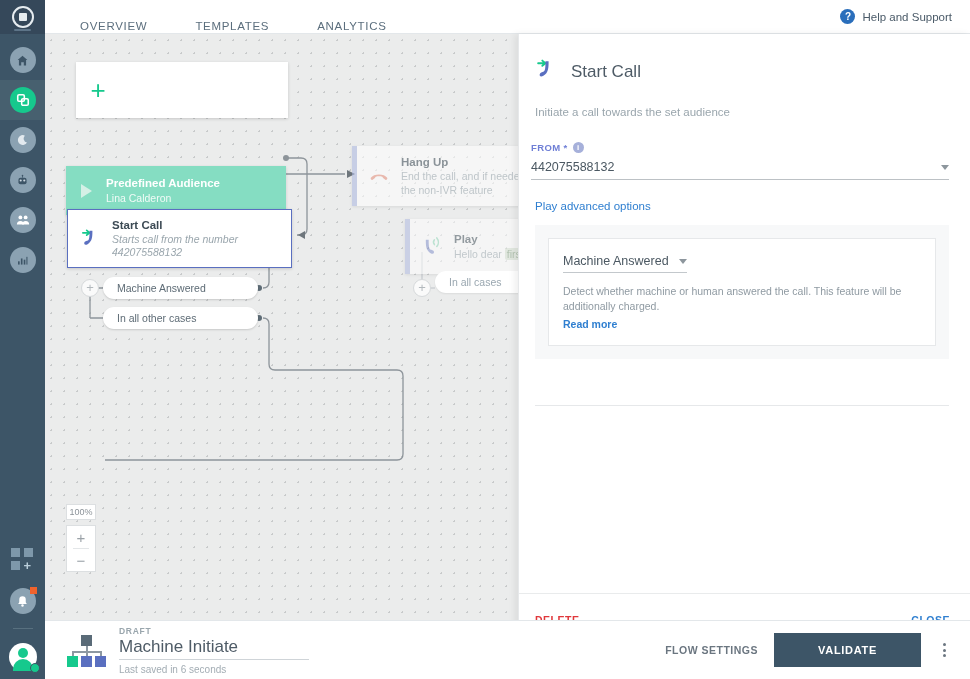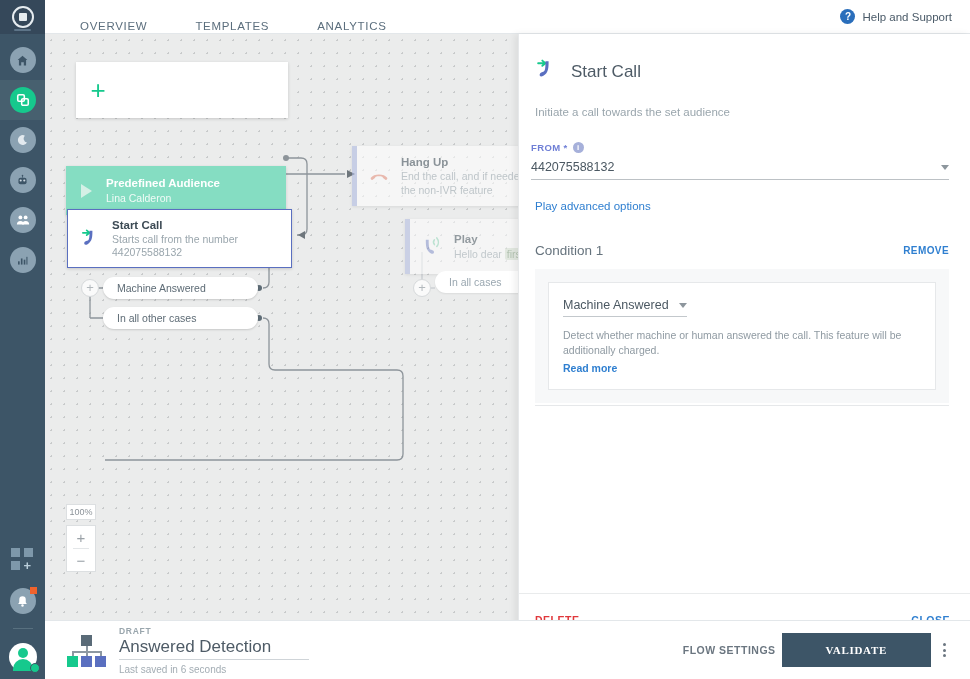--- a/index.html
+++ b/index.html
@@ -120,21 +120,21 @@
   }
   #node-audience .n-title { color: #ffffff; }
   #node-audience .n-sub   { color: #f0fbf7; }
   #node-audience .n-ico { width: 40px; }
   .play-tri { width:0; height:0; border-left: 11px solid #d4f0e6; border-top:7px solid transparent; border-bottom:7px solid transparent; }
 
   #node-startcall {
     left: 22px; top: 175px; width: 225px; height: 59px;
     border: 1.5px solid #5a6fc0;
   }
-  #node-startcall .n-sub { line-height: 13.5px; }
+  #node-startcall .n-sub { line-height: 13.5px; font-style: italic; }
 
   #node-hangup {
     left: 307px; top: 112px; width: 205px; height: 60px;
     border-left: 5px solid #aab6e0; opacity: 0.55;
   }
   #node-hangup .n-sub { line-height: 13.5px; }
 
   #node-play {
     left: 360px; top: 185px; width: 200px; height: 55px;
     border-left: 5px solid #aab6e0; opacity: 0.5;
@@ -245,25 +245,25 @@
   .flow-ico .l3 { position:absolute; left:33px; top:18px; width:1.5px; height:6px; background:#8d98a2;}
 
   .flow-meta { display:flex; flex-direction:column; }
   .flow-draft { font-size:8.5px; font-weight:700; letter-spacing:.7px; color:#9aa6ad; }
   .flow-name {
     font-size:17px; color:#4e5b66; border-bottom:1px solid #cfd4d8;
     padding-bottom:2px; width:190px; margin-top:1px;
   }
   .flow-saved { font-size:10px; color:#a3adb4; margin-top:4px; }
 
-  .footer-right { margin-left:auto; display:flex; align-items:center; gap:6px; }
+  .footer-right { margin-left:auto; display:flex; align-items:center; gap:16px; }
   .flow-settings { font-size:10.5px; font-weight:700; letter-spacing:.5px; color:#6b7680; cursor:pointer; }
   .validate-btn {
     background:#3d5567; color:#ffffff; font-size:11px; font-weight:700; letter-spacing:.7px;
-    padding: 11px 44px; border:none; cursor:pointer;font-family:Liberation Serif, serif;
+    padding: 11px 44px; border:none; cursor:pointer;
   }
   .kebab { display:flex; flex-direction:column; gap:2.5px; padding:4px 6px; cursor:pointer; }
   .kebab i { width:3px; height:3px; border-radius:50%; background:#6b7680; display:block; }
 </style>
 </head>
 <body>
 
 <div class="rail">
   <div class="rail-logo">
     <div class="logo-ring">
@@ -485,24 +485,20 @@
     <div class="f-select">
       <span class="f-value">442075588132</span>
       <span class="caret"></span>
     </div>
   </div>
 
   <div class="adv">
     <span class="link">Play advanced options</span>
   </div>
 
-  <div class="cond-head">
-    <div class="cond-title">Condition 1</div>
-    <div class="cond-remove">REMOVE</div>
-  </div>
 
   <div class="cond-outer">
     <div class="cond-card">
       <div class="cond-sel">
         <span>Machine Answered</span>
         <span class="caret"></span>
       </div>
       <div class="cond-text">Detect whether machine or human answered the call. This feature will be additionally charged.</div>
       <span class="cond-read">Read more</span>
     </div>
@@ -522,21 +518,21 @@
     <div class="vline"></div>
     <div class="hline"></div>
     <div class="l1"></div>
     <div class="l3"></div>
     <div class="sq b1"></div>
     <div class="sq b2"></div>
     <div class="sq b3"></div>
   </div>
   <div class="flow-meta">
     <div class="flow-draft">DRAFT</div>
-    <div class="flow-name">Answered Detection</div>
+    <div class="flow-name">Machine Initiate</div>
     <div class="flow-saved">Last saved in 6 seconds</div>
   </div>
   <div class="footer-right">
     <div class="flow-settings">FLOW SETTINGS</div>
     <button class="validate-btn">VALIDATE</button>
     <div class="kebab">
         <i></i>
         <i></i>
         <i></i>
       </div>

